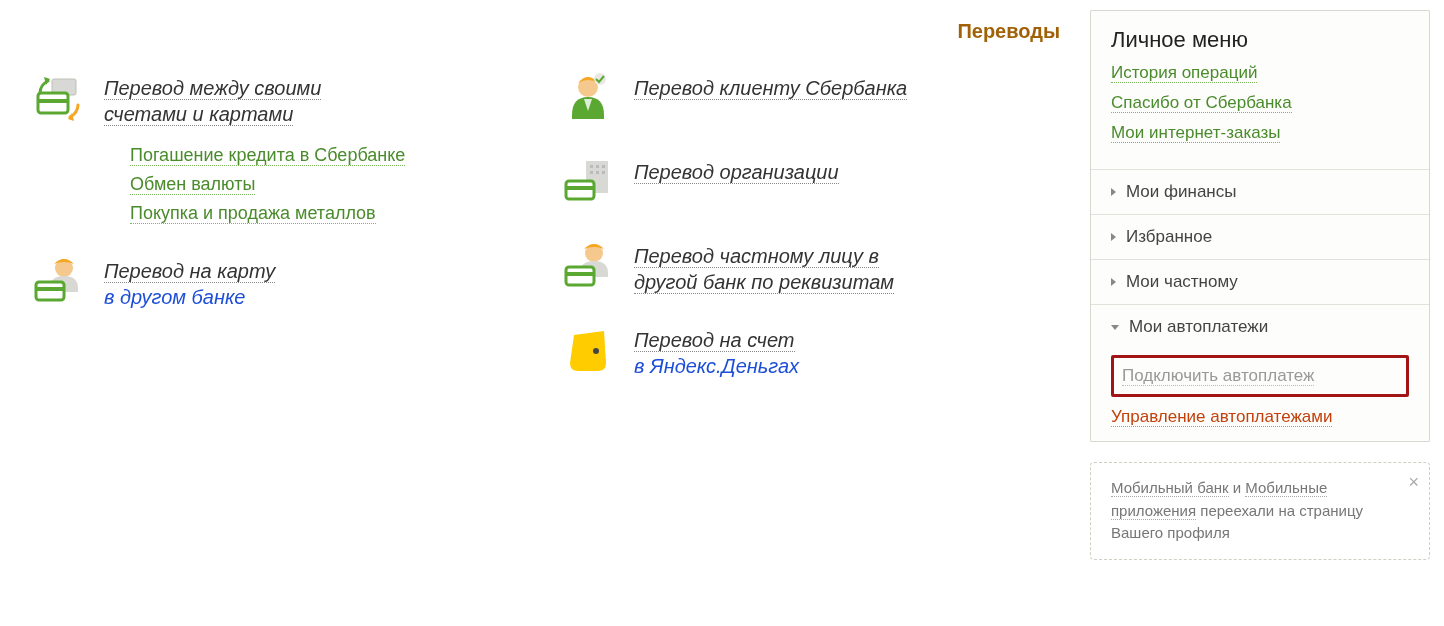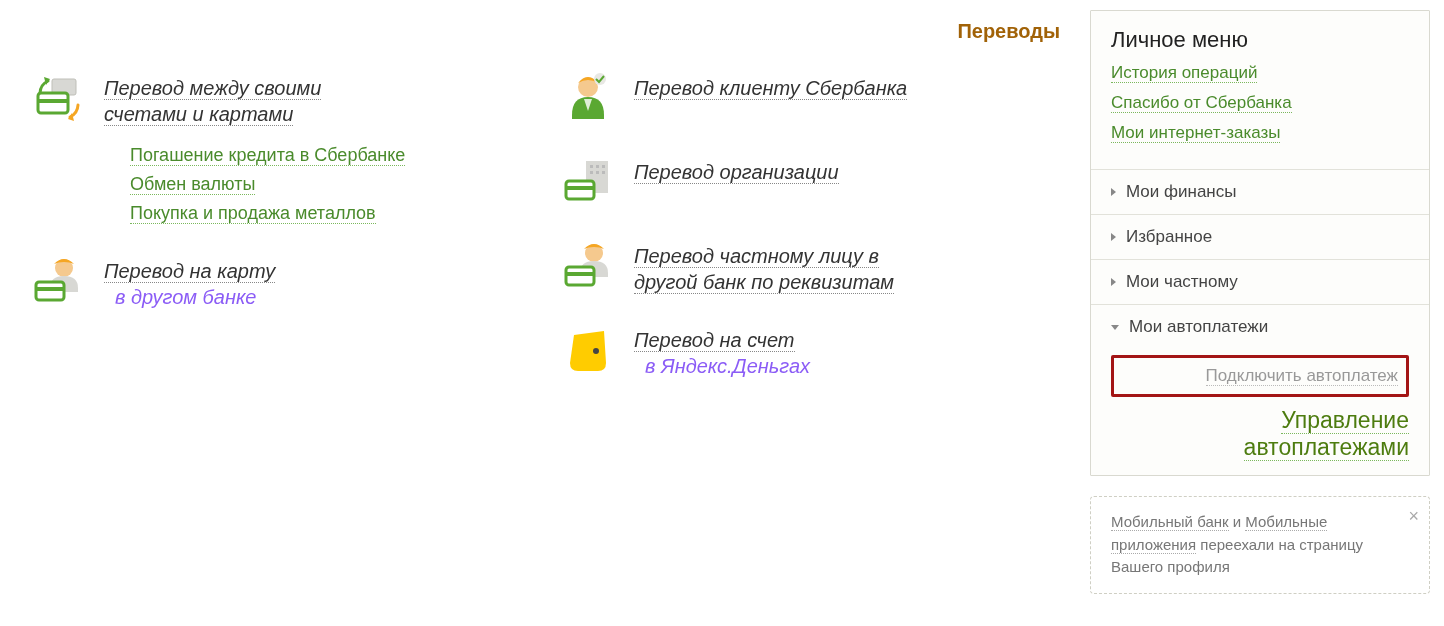--- a/index.html
+++ b/index.html
@@ -52,23 +52,22 @@
   .transfer-link {
     font-size: 20px;
     color: #333;
     line-height: 1.3;
     border-bottom: 1px dotted #888;
     cursor: pointer;
     display: inline;
   }
   .transfer-line2 {
     font-size: 20px;
-    color: #8b5cf6;
+    color: #1d4ed8;
     line-height: 1.3;
-    margin-left: 11px;
   }
   .sub-links {
     margin-left: 100px;
     margin-top: -10px;
     margin-bottom: 30px;
   }
   .sub-link {
     display: block;
     font-size: 18px;
     color: #4a8b2c;
@@ -118,37 +117,36 @@
     margin-right: 10px;
   }
   .acc-arrow.down {
     border-left: 4px solid transparent;
     border-right: 4px solid transparent;
     border-top: 5px solid #888;
     border-bottom: none;
   }
   .acc-sub {
     padding: 6px 20px 14px 20px;
-    text-align: right;
   }
   .highlight-box {
     border: 3px solid #a31515;
     border-radius: 2px;
     padding: 8px 8px;
     margin-bottom: 10px;
   }
   .grey-link {
     font-size: 17px;
     color: #999;
     cursor: pointer;
   }
   .grey-link span { border-bottom: 1px dotted #bbb; }
   .green-link {
-    font-size: 23px;
-    color: #4d7c0f;
+    font-size: 17px;
+    color: #c2410c;
     cursor: pointer;
   }
   .green-link span { border-bottom: 1px dotted #7bb85c; }
   .info-box {
     position: relative;
     border: 1px dashed #cfcfc4;
     border-radius: 4px;
     padding: 14px 20px 14px 20px;
     font-size: 15px;
     color: #777;

